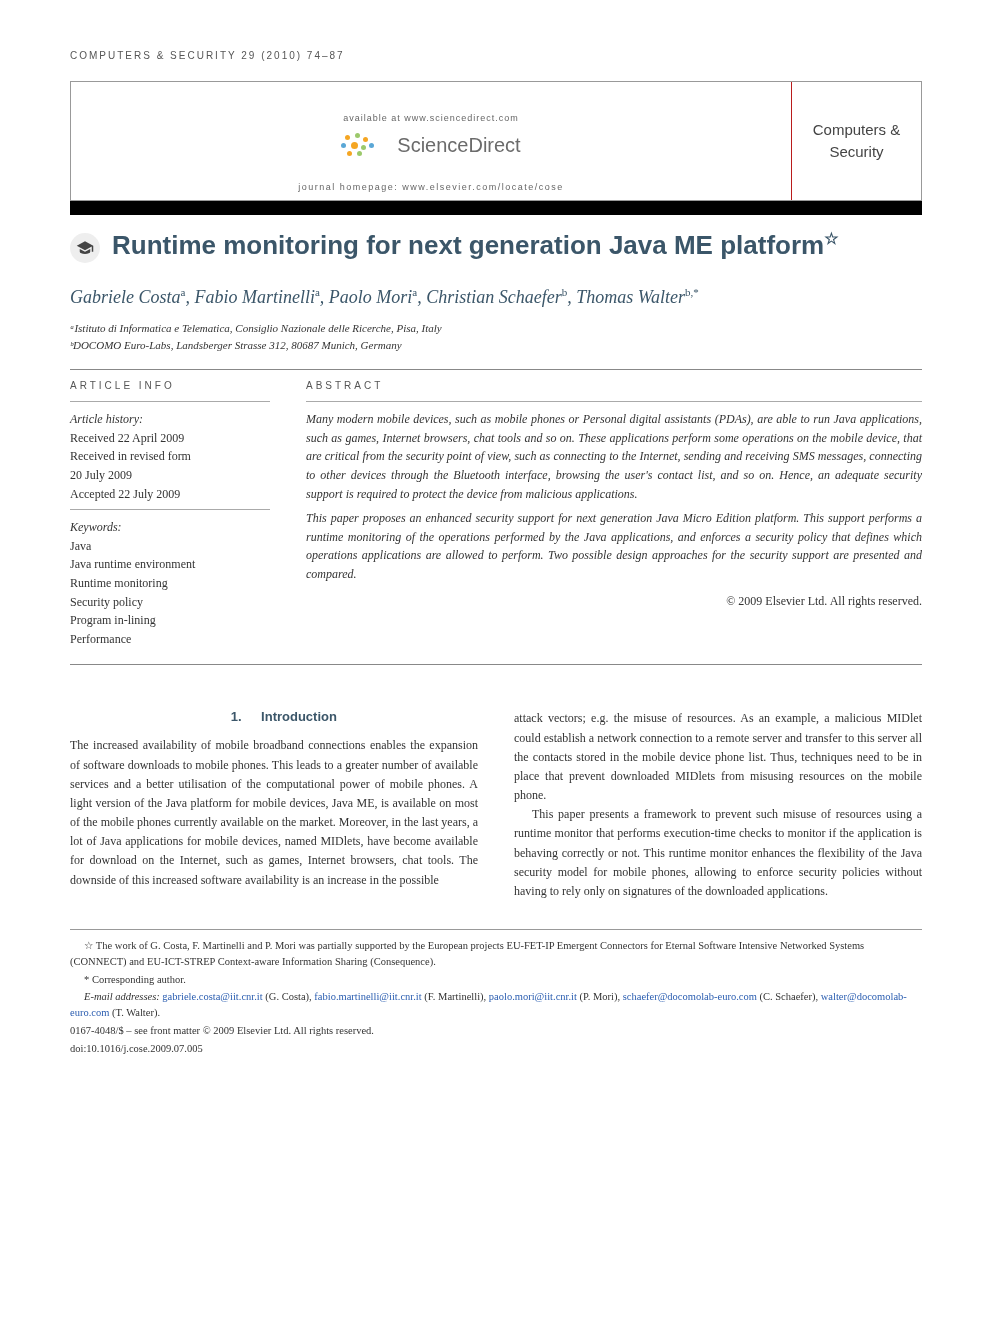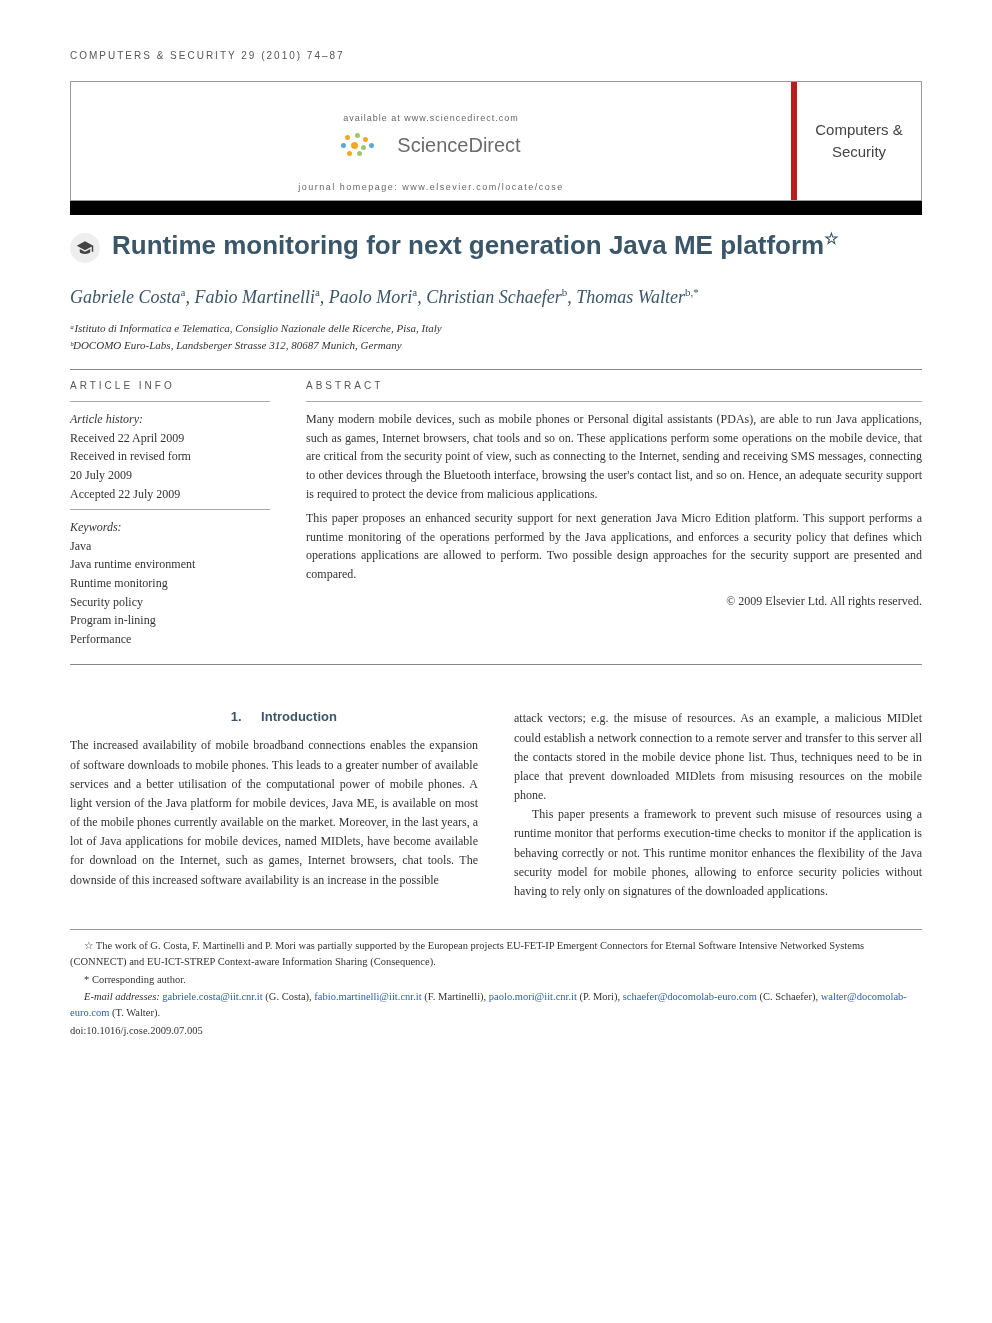--- a/index.html
+++ b/index.html
@@ -90,21 +90,21 @@
     color: #6b6b6b;
   }
   .homepage-line {
     font-family: Arial, sans-serif;
     font-size: 9px;
     letter-spacing: 1.5px;
     color: #666;
   }
   .header-right {
     width: 130px;
-    border-left: 6px solid #b91c1c;
+    border-left: 1px solid #b91c1c;
     display: flex;
     align-items: center;
     justify-content: center;
     text-align: center;
     padding: 5px;
   }
   .jcover-title {
     font-family: Arial, sans-serif;
     font-size: 15px;
     color: #444;
@@ -181,20 +181,21 @@
     font-size: 12px;
     line-height: 1.55;
     color: #333;
   }
   .meta-left .label { font-style: italic; }
   .abstract-text {
     font-size: 12px;
     line-height: 1.6;
     text-align: justify;
     color: #333;
+    font-style: italic;
   }
   .abstract-text + .abstract-text { margin-top: 6px; }
   .copyright {
     text-align: right;
     font-size: 11px;
     margin-top: 8px;
     color: #333;
   }
   .body-cols {
     display: flex;
@@ -320,14 +321,15 @@
   <div class="col">
     <p class="body-p">attack vectors; e.g. the misuse of resources. As an example, a malicious MIDlet could establish a network connection to a remote server and transfer to this server all the contacts stored in the mobile device phone list. Thus, techniques need to be in place that prevent downloaded MIDlets from misusing resources on the mobile phone.</p>
     <p class="body-p indent">This paper presents a framework to prevent such misuse of resources using a runtime monitor that performs execution-time checks to monitor if the application is behaving correctly or not. This runtime monitor enhances the flexibility of the Java security model for mobile phones, allowing to enforce security policies without having to rely only on signatures of the downloaded applications.</p>
   </div>
 </div>
 
 <div class="footnotes">
   <p class="fn-indent">☆ The work of G. Costa, F. Martinelli and P. Mori was partially supported by the European projects EU-FET-IP Emergent Connectors for Eternal Software Intensive Networked Systems (CONNECT) and EU-ICT-STREP Context-aware Information Sharing (Consequence).</p>
   <p class="fn-indent">* Corresponding author.</p>
   <p class="fn-indent" id="emails-line"><span style="font-style:italic">E-mail addresses: </span><span class="link">gabriele.costa@iit.cnr.it</span> (G. Costa), <span class="link">fabio.martinelli@iit.cnr.it</span> (F. Martinelli), <span class="link">paolo.mori@iit.cnr.it</span> (P. Mori), <span class="link">schaefer@docomolab-euro.com</span> (C. Schaefer), <span class="link">walter@docomolab-euro.com</span> (T. Walter).</p>
+  <p>0167-4048/$ – see front matter © 2009 Elsevier Ltd. All rights reserved.</p>
   <p>doi:10.1016/j.cose.2009.07.005</p>
 </div>
 
 </body></html>

